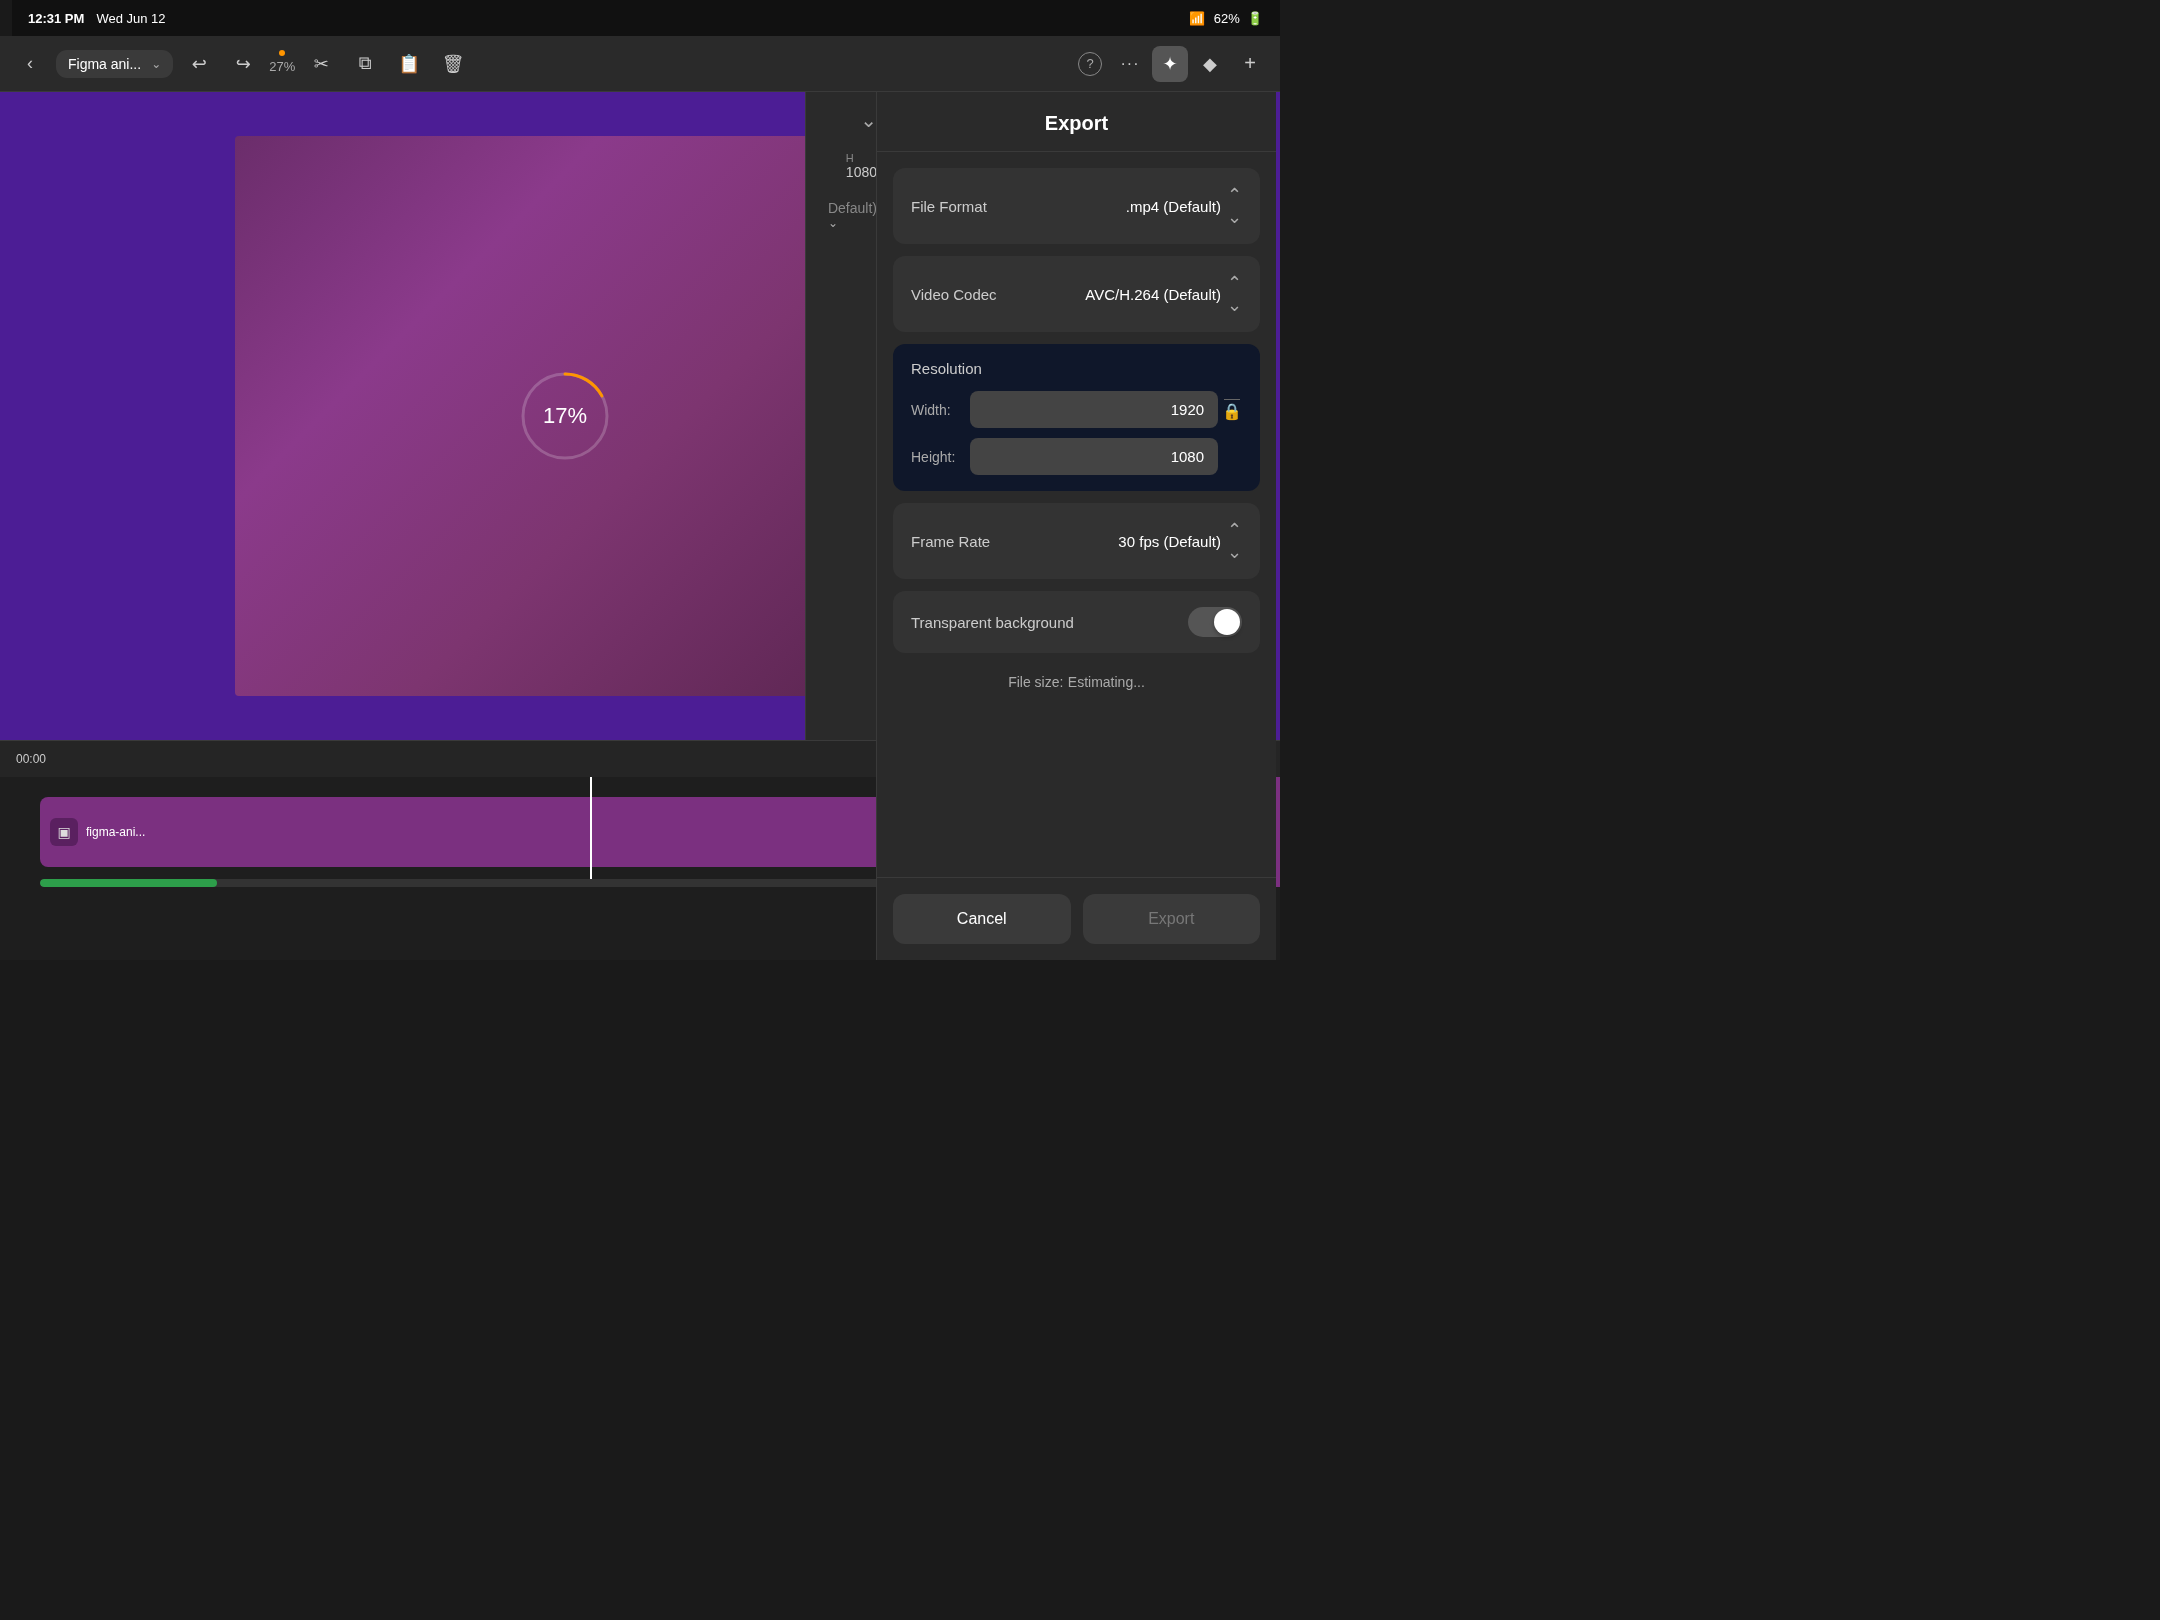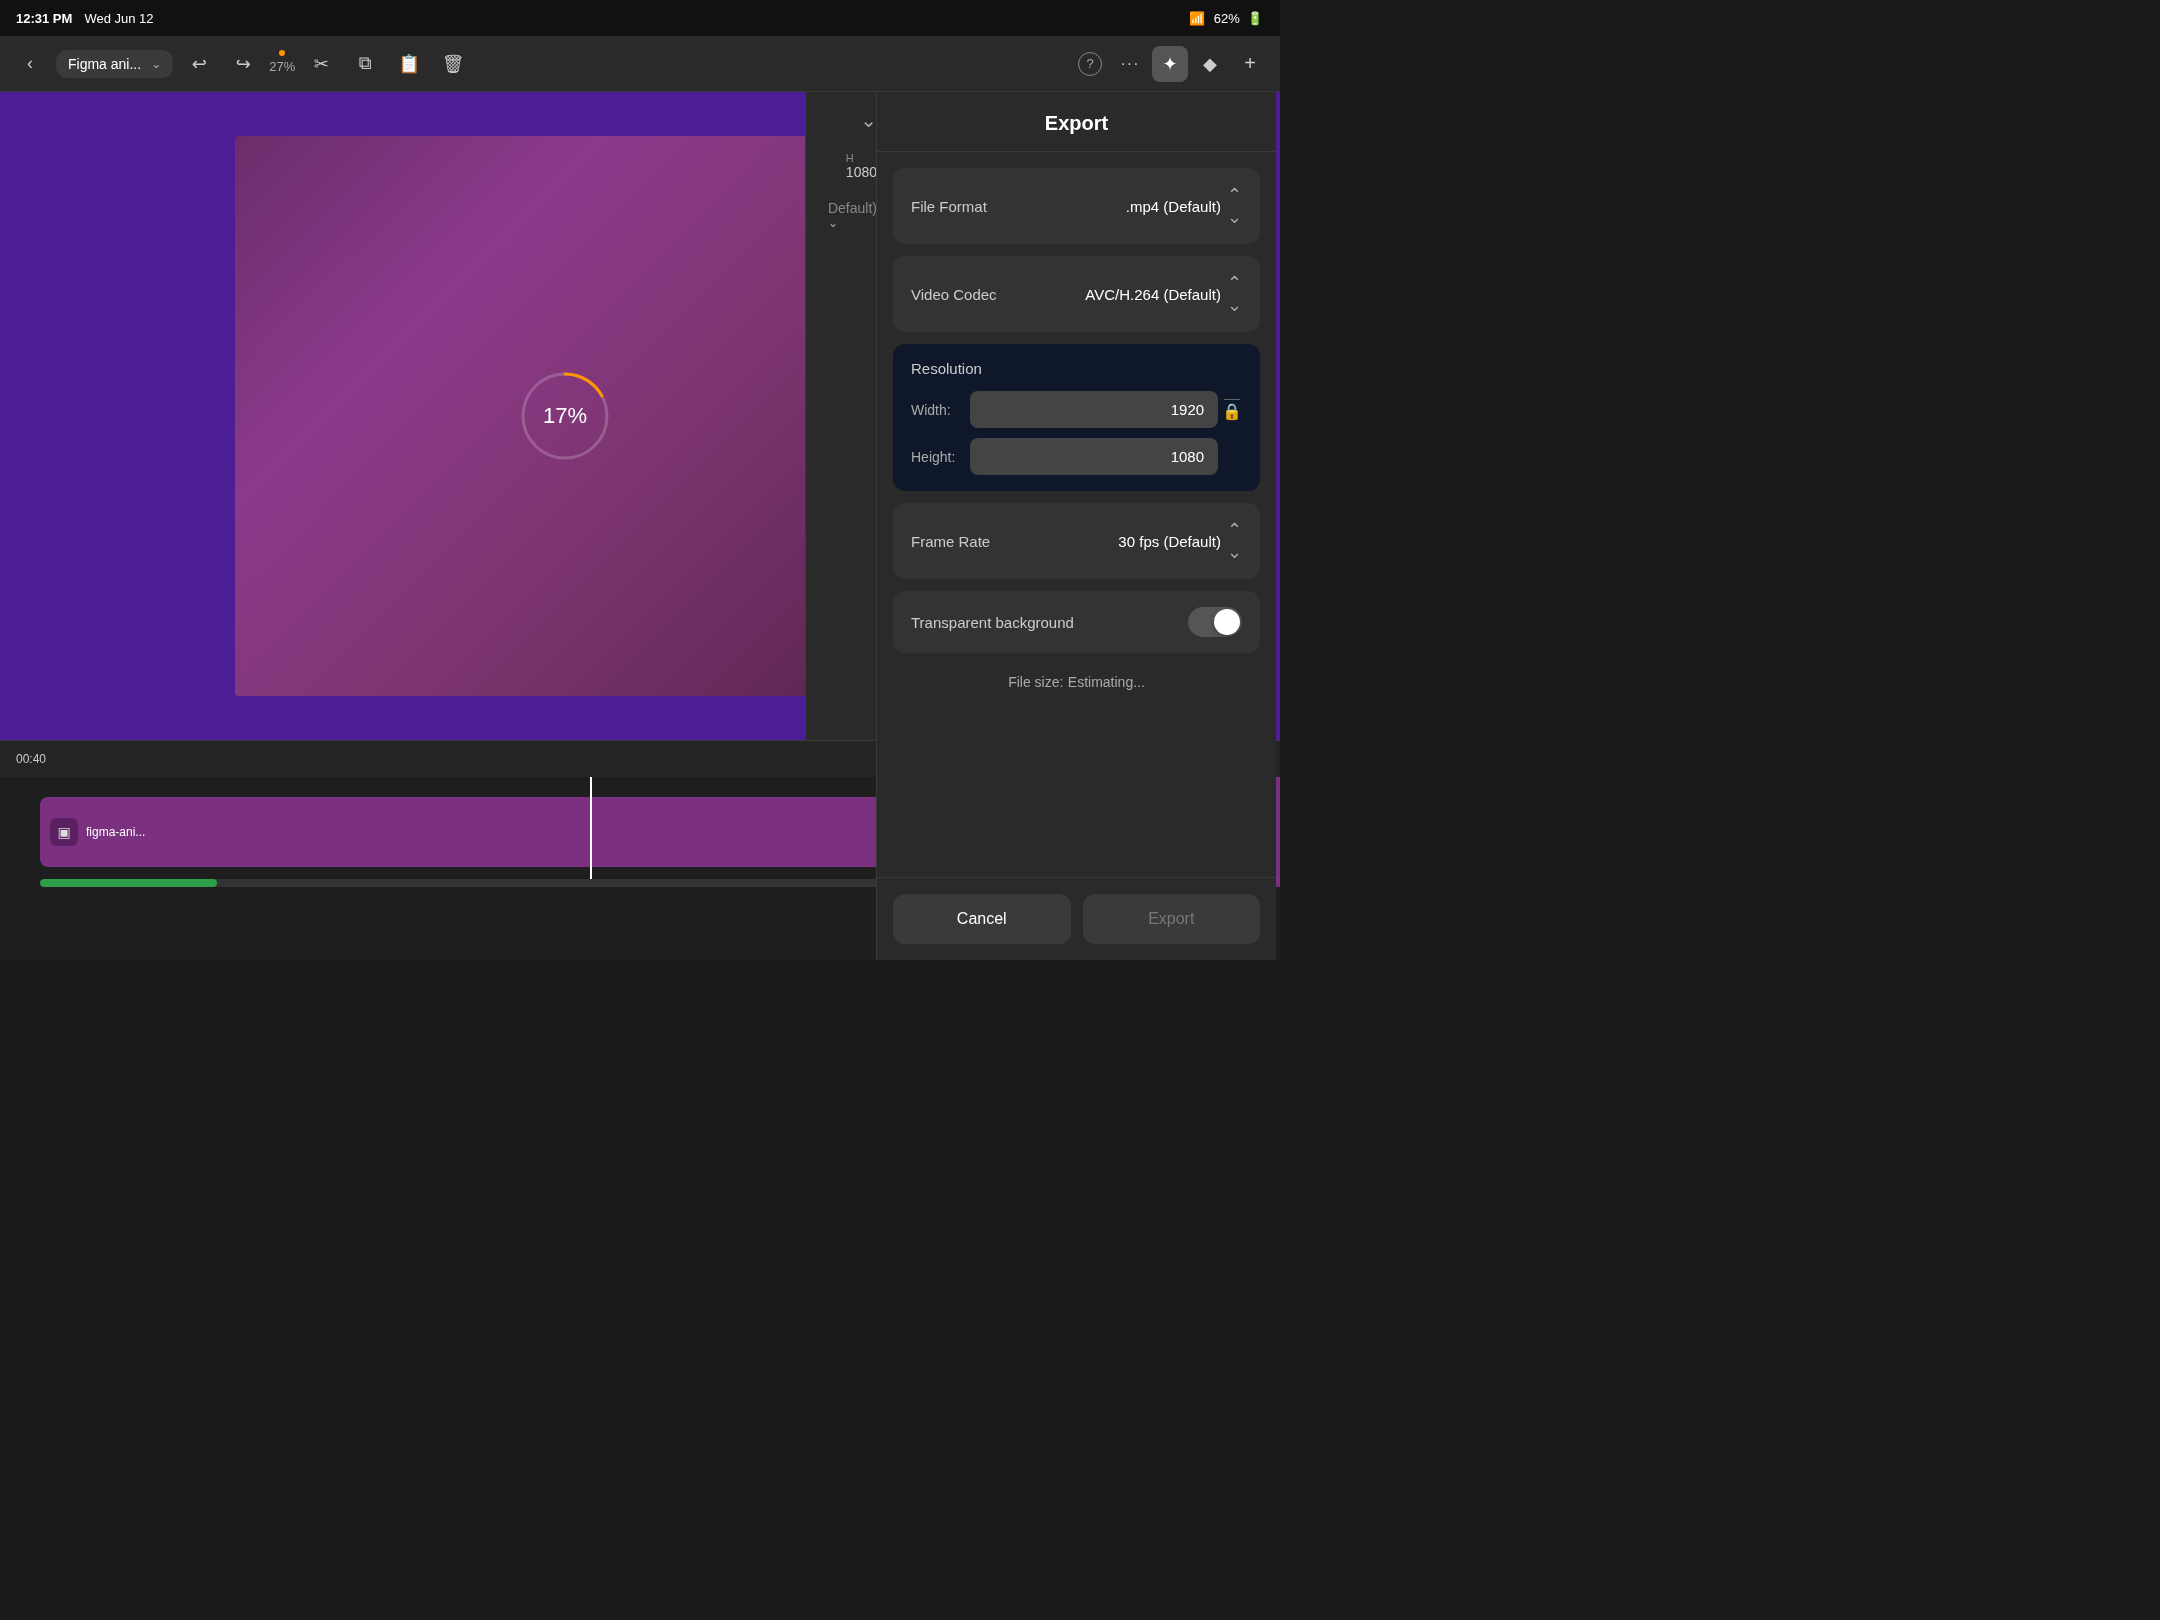--- a/index.html
+++ b/index.html
@@ -9,21 +9,21 @@
       height: 960px;
       background: #1a1a1a;
       font-family: -apple-system, BlinkMacSystemFont, 'SF Pro Text', 'Helvetica Neue', sans-serif;
       overflow: hidden;
       position: relative;
     }
 
     
     .status-bar {
       position: absolute;
-      top: 0; left: 0; right: 0;
+      top: 0; left: 12px; right: 0;
       height: 36px;
       background: #111;
       display: flex;
       align-items: center;
       justify-content: space-between;
       padding: 8px 16px;
       z-index: 100;
     }
     .status-bar-left {
       display: flex;
@@ -616,21 +616,21 @@
   </div>
 
   <div class="export-footer">
     <button class="btn-cancel">Cancel</button>
     <button class="btn-export">Export</button>
   </div>
 </div>
 
 <div class="timeline-area">
   <div class="timeline-header">
-    <span class="timeline-time">00:40</span>
+    <span class="timeline-time">00:00</span>
   </div>
 
   <div class="timeline-track-area">
     <div class="timeline-track">
       <div class="track-icon">▣</div>
       <span class="track-name">figma-ani...</span>
     </div>
     <div class="timeline-marker"></div>
     <div class="timeline-progress-bar">
       <div class="timeline-progress-fill"></div>

